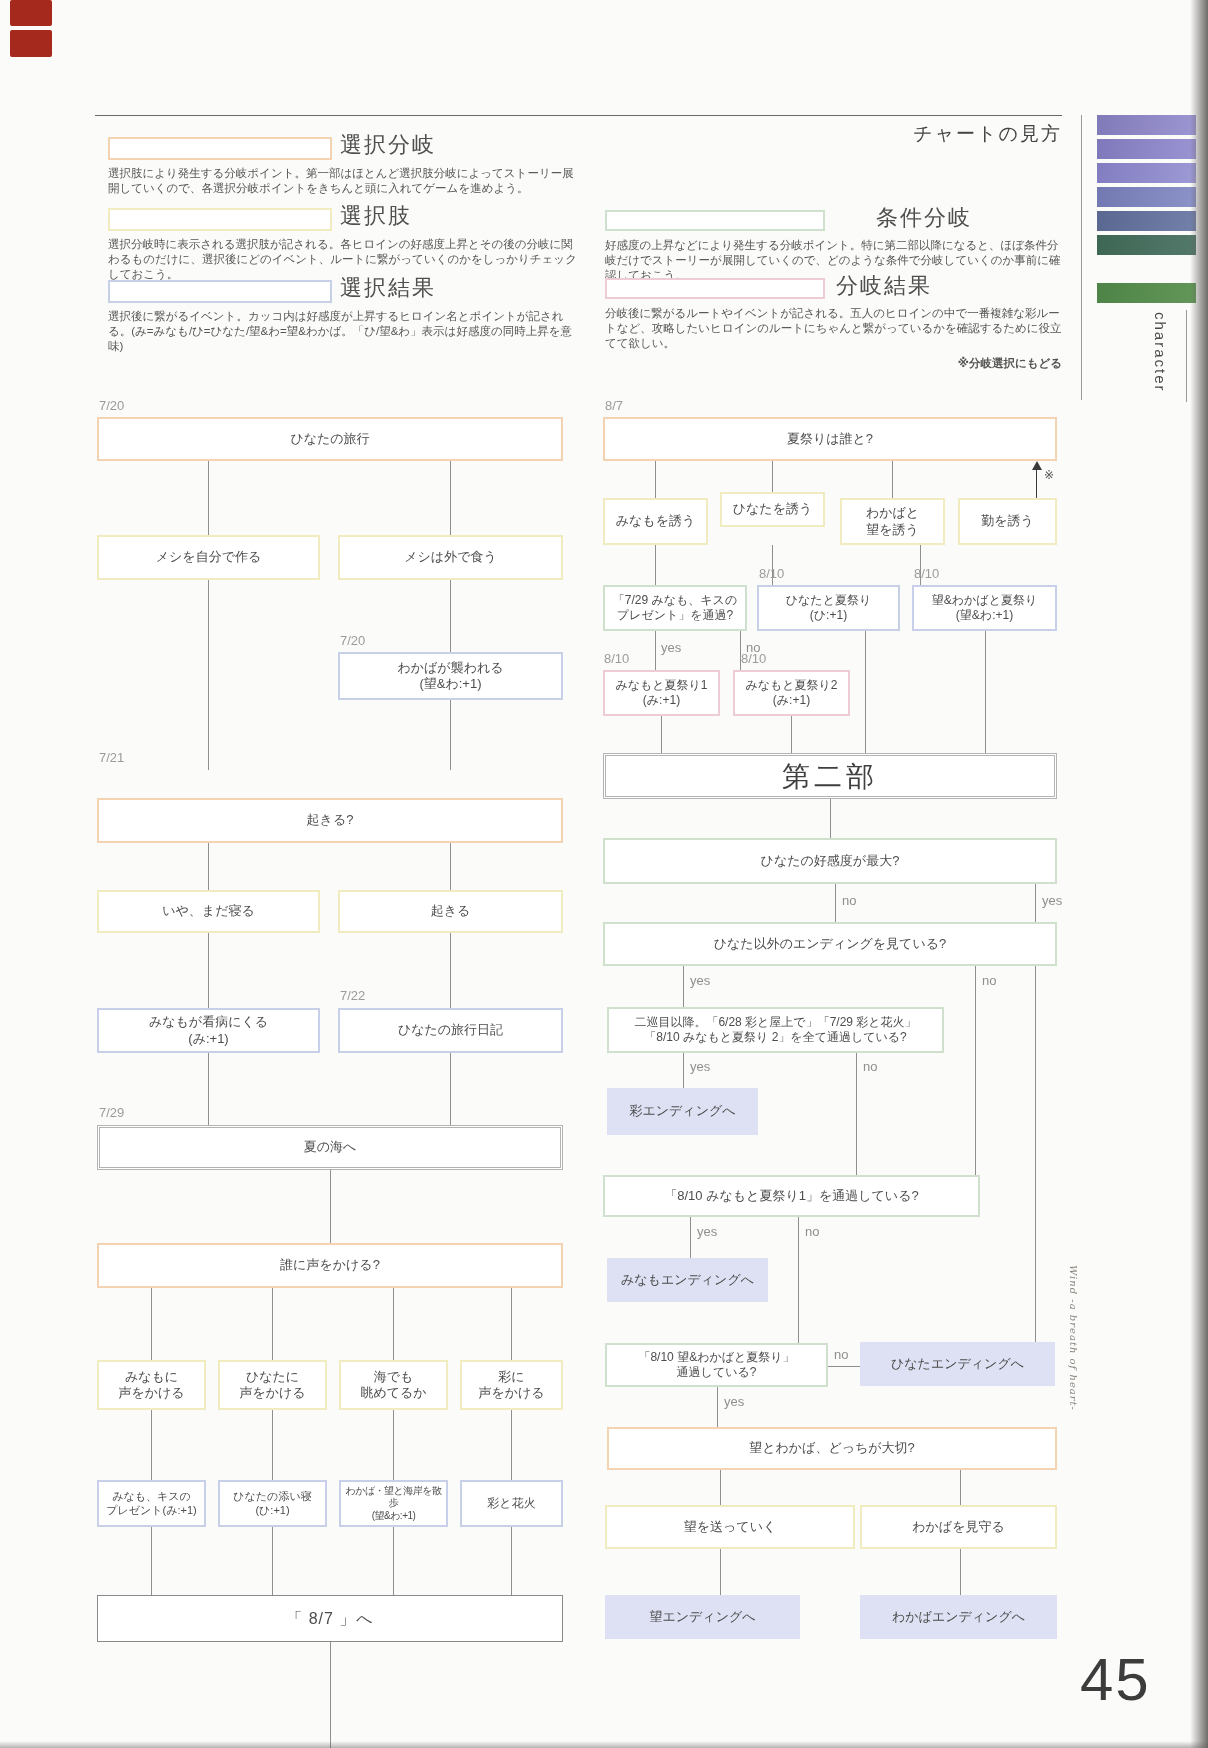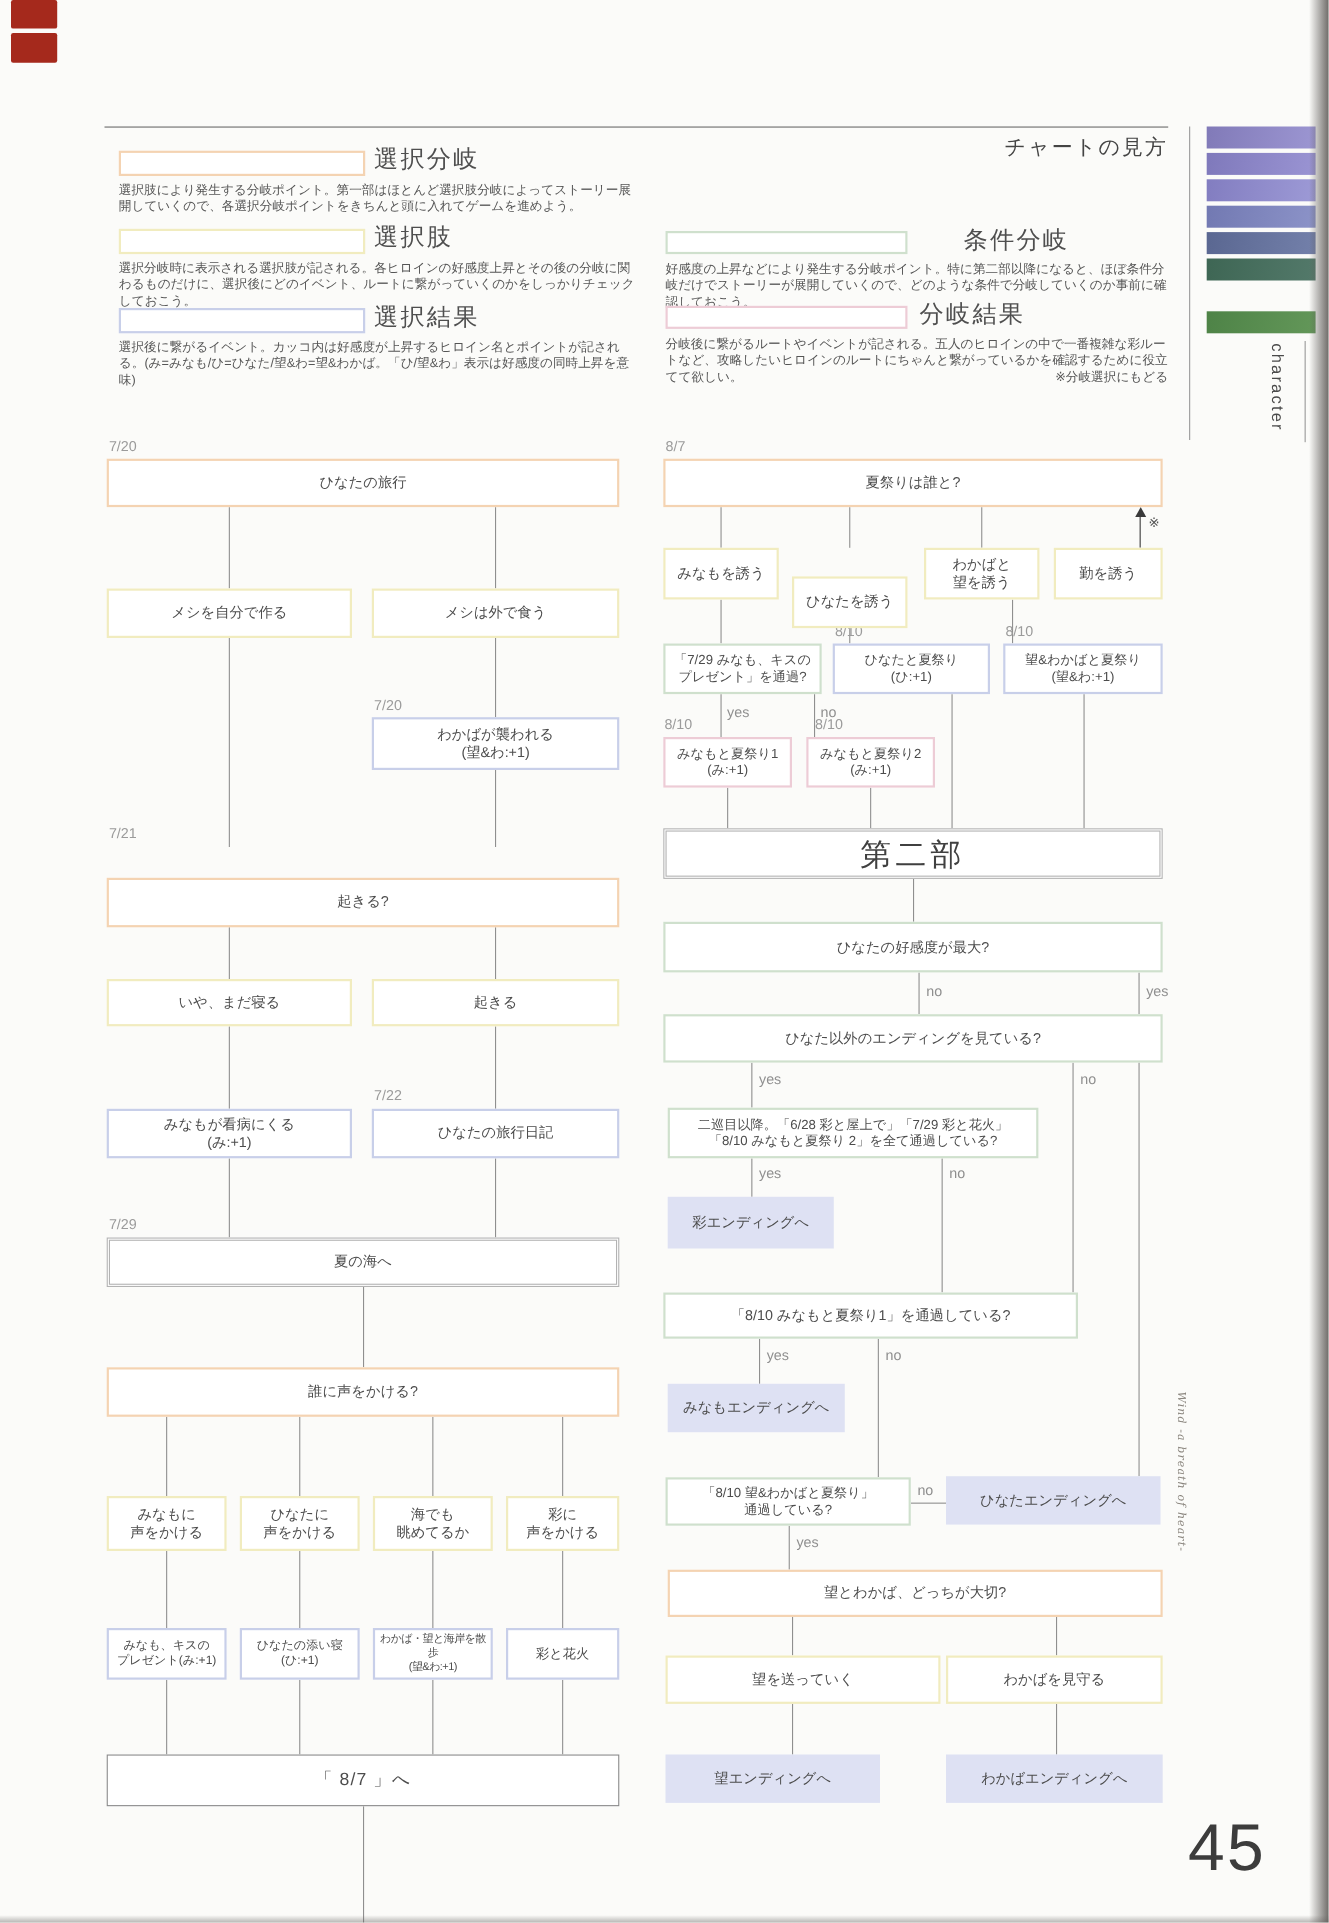--- a/index.html
+++ b/index.html
@@ -86,21 +86,21 @@
   <div class="legend-desc" style="left:108px;top:309px;width:470px;">選択後に繋がるイベント。カッコ内は好感度が上昇するヒロイン名とポイントが記される。(み=みなも/ひ=ひなた/望&amp;わ=望&amp;わかば。「ひ/望&amp;わ」表示は好感度の同時上昇を意味)</div>
 
   <div class="sw" style="left:605px;top:210px;width:220px;height:21px;border:2px solid #cfe0cd;"></div>
   <div class="legend-label" style="left:876px;top:203px;">条件分岐</div>
   <div class="legend-desc" style="left:605px;top:238px;width:458px;">好感度の上昇などにより発生する分岐ポイント。特に第二部以降になると、ほぼ条件分岐だけでストーリーが展開していくので、どのような条件で分岐していくのか事前に確認しておこう。</div>
 
   <div class="sw" style="left:605px;top:278px;width:220px;height:21px;border:2px solid #edccd6;"></div>
   <div class="legend-label" style="left:836px;top:271px;">分岐結果</div>
   <div class="legend-desc" style="left:605px;top:306px;width:458px;">分岐後に繋がるルートやイベントが記される。五人のヒロインの中で一番複雑な彩ルートなど、攻略したいヒロインのルートにちゃんと繋がっているかを確認するために役立てて欲しい。</div>
 
-  <div class="footnote" style="left:812px;top:335px;width:250px;">※分岐選択にもどる</div>
+  <div class="footnote" style="left:812px;top:356px;width:250px;font-weight:bold;">※分岐選択にもどる</div>
 
   <div class="vline" style="left:1081px;top:115px;height:285px;background:#9a9a9a;"></div>
   <div class="bar" style="top:115px;background:linear-gradient(100deg,#817ab8,#9c96d2);"></div>
   <div class="bar" style="top:139px;background:linear-gradient(100deg,#7f79bb,#9a94d3);"></div>
   <div class="bar" style="top:163px;background:linear-gradient(100deg,#827dc0,#9d9ad6);"></div>
   <div class="bar" style="top:187px;background:linear-gradient(100deg,#7279b2,#8c93c8);"></div>
   <div class="bar" style="top:211px;background:linear-gradient(100deg,#5a6791,#7380aa);"></div>
   <div class="bar" style="top:235px;background:linear-gradient(100deg,#3e6654,#53796a);"></div>
   <div class="bar" style="top:259px;background:linear-gradient(100deg,#3d6e3f,#518455;"></div>
   <div class="bar" style="top:283px;background:linear-gradient(100deg,#4e8347,#639759);"></div>
@@ -260,21 +260,21 @@
   <div class="yn" style="left:805px;top:1224px;">no</div>
   <div class="yn" style="left:834px;top:1347px;">no</div>
   <div class="yn" style="left:724px;top:1394px;">yes</div>
 
   <div class="box b-orange" style="left:603px;top:417px;width:454px;height:44px;">
       <span>夏祭りは誰と?</span>
     </div>
   <div class="box b-yellow" style="left:603px;top:498px;width:105px;height:47px;">
       <span>みなもを誘う</span>
     </div>
-  <div class="box b-yellow" style="left:720px;top:524px;width:105px;height:47px;">
+  <div class="box b-yellow" style="left:720px;top:492px;width:105px;height:35px;">
       <span>ひなたを誘う</span>
     </div>
   <div class="box b-yellow" style="left:840px;top:498px;width:105px;height:47px;">
       <span>わかばと</span>
       <span>望を誘う</span>
     </div>
   <div class="box b-yellow" style="left:958px;top:498px;width:99px;height:47px;">
       <span>勤を誘う</span>
     </div>
   <div class="box b-green fs12" style="left:603px;top:585px;width:144px;height:46px;">

